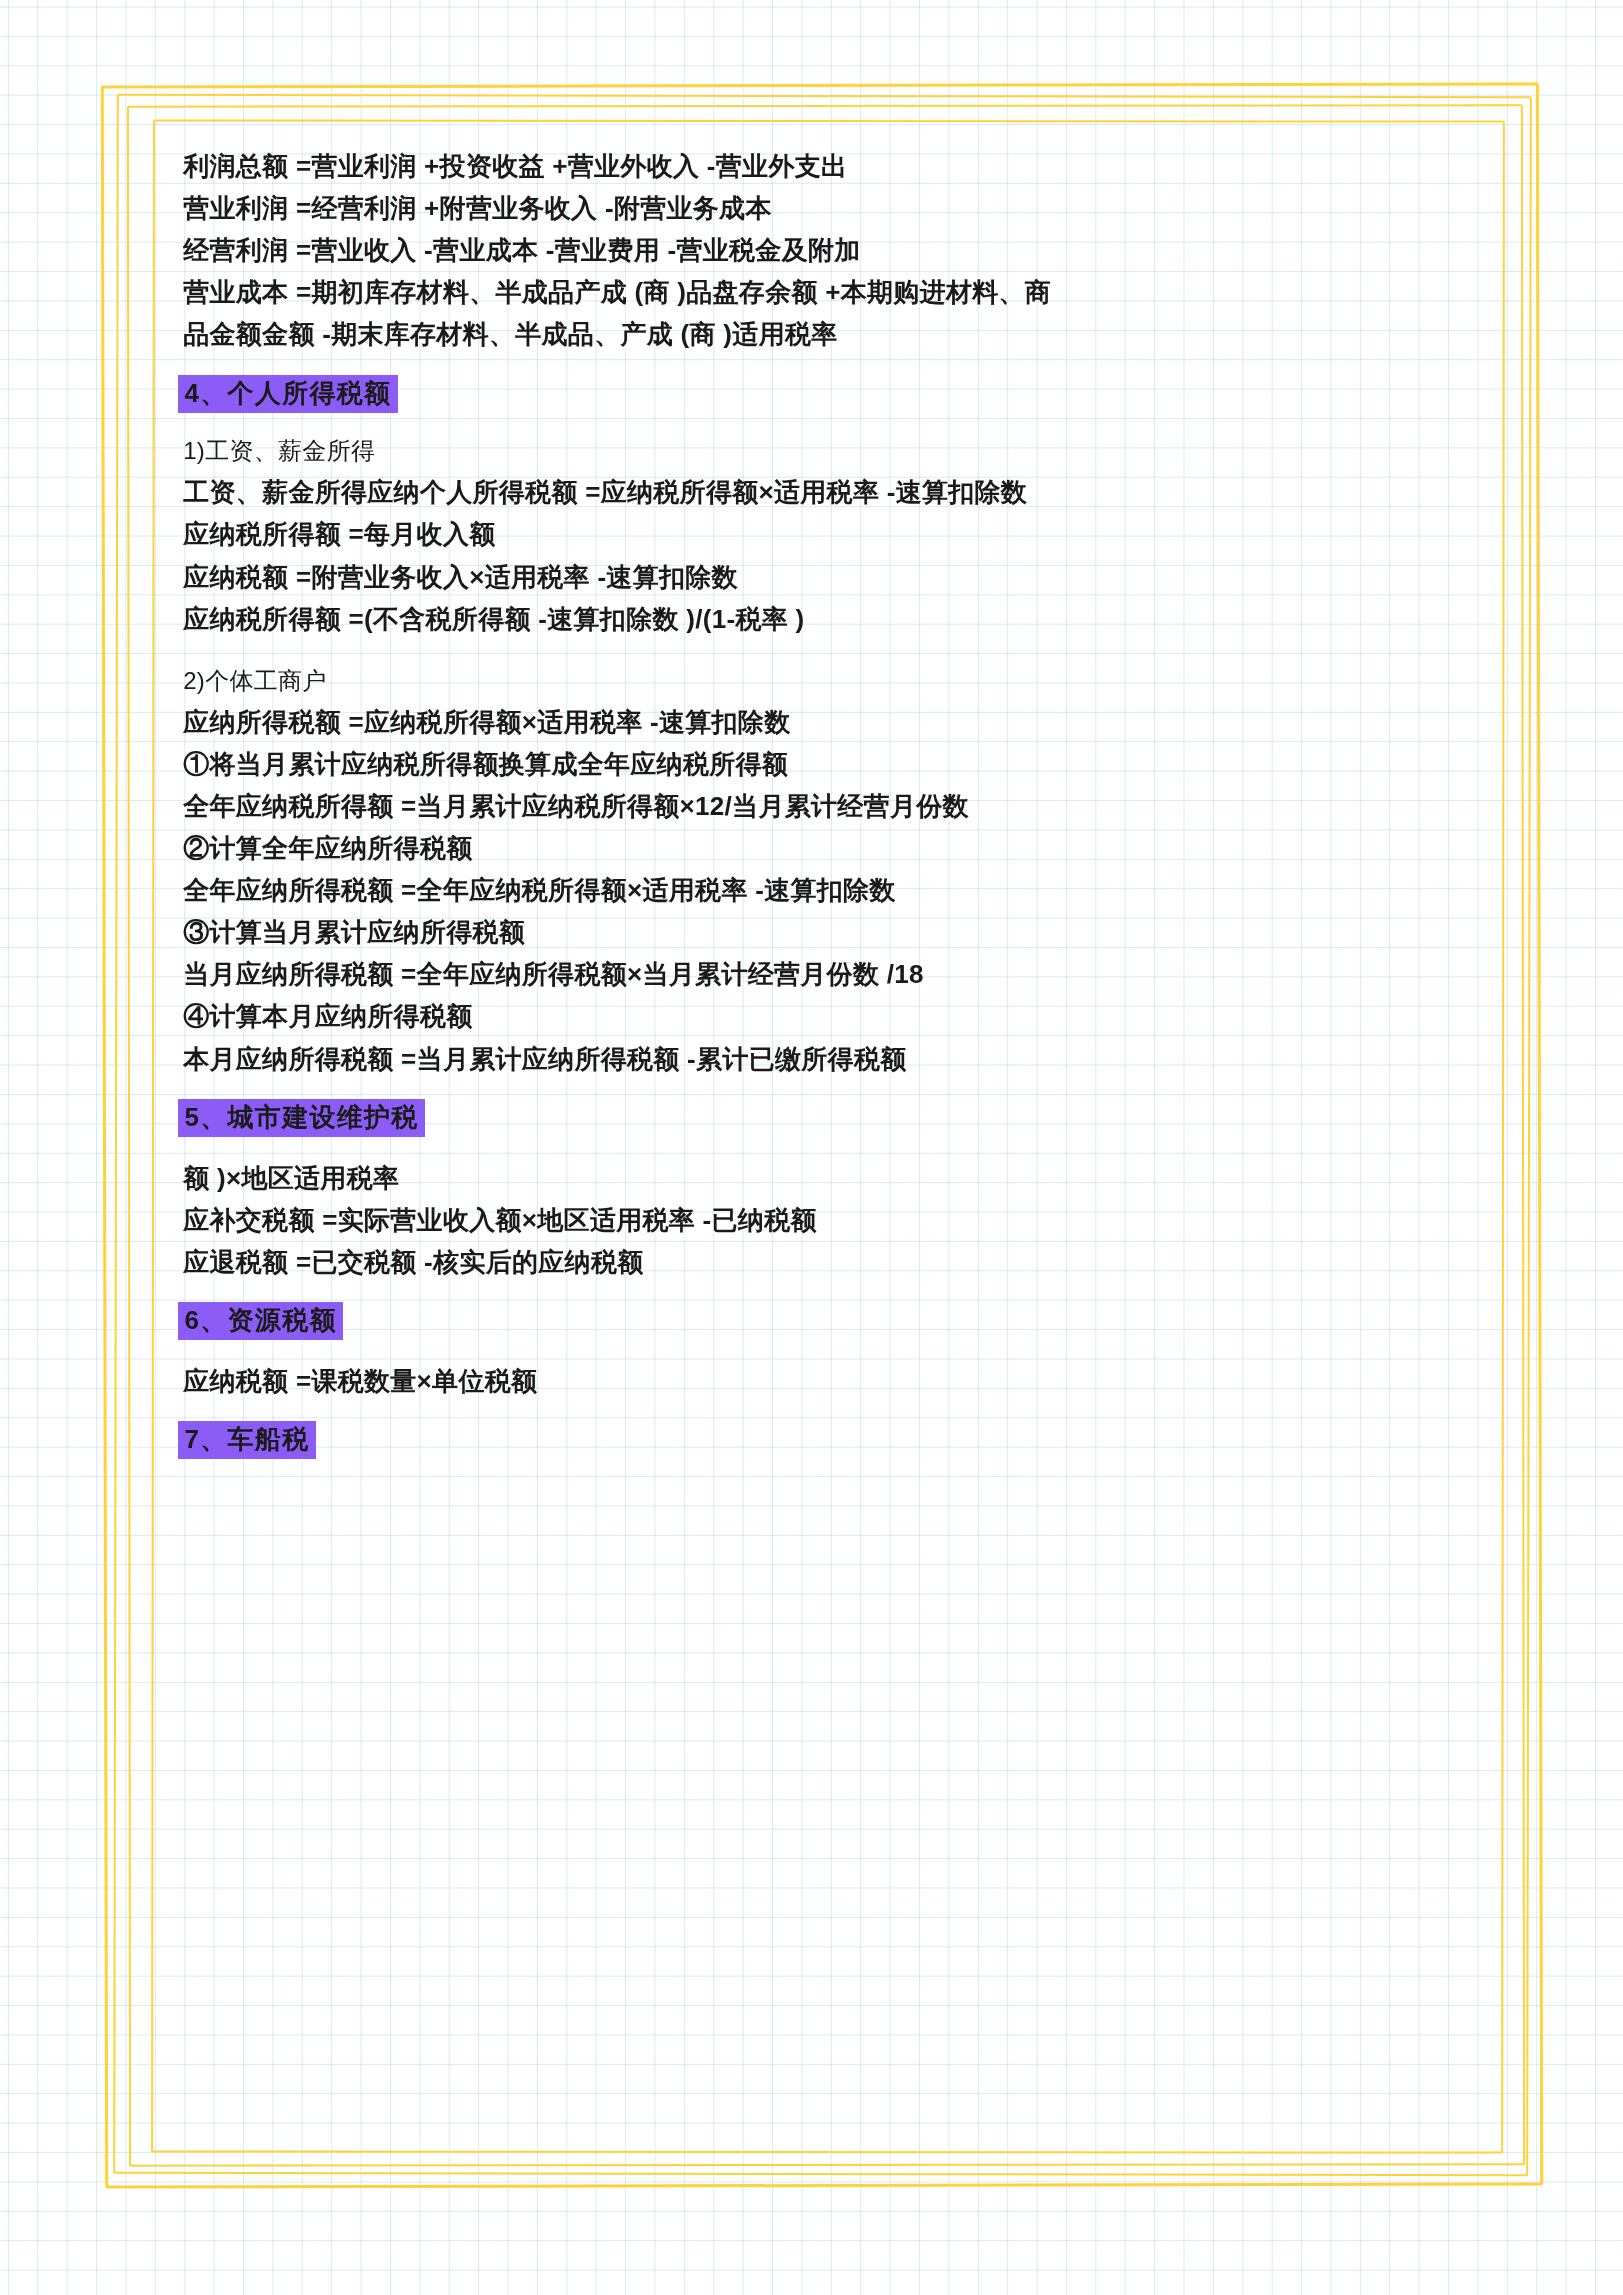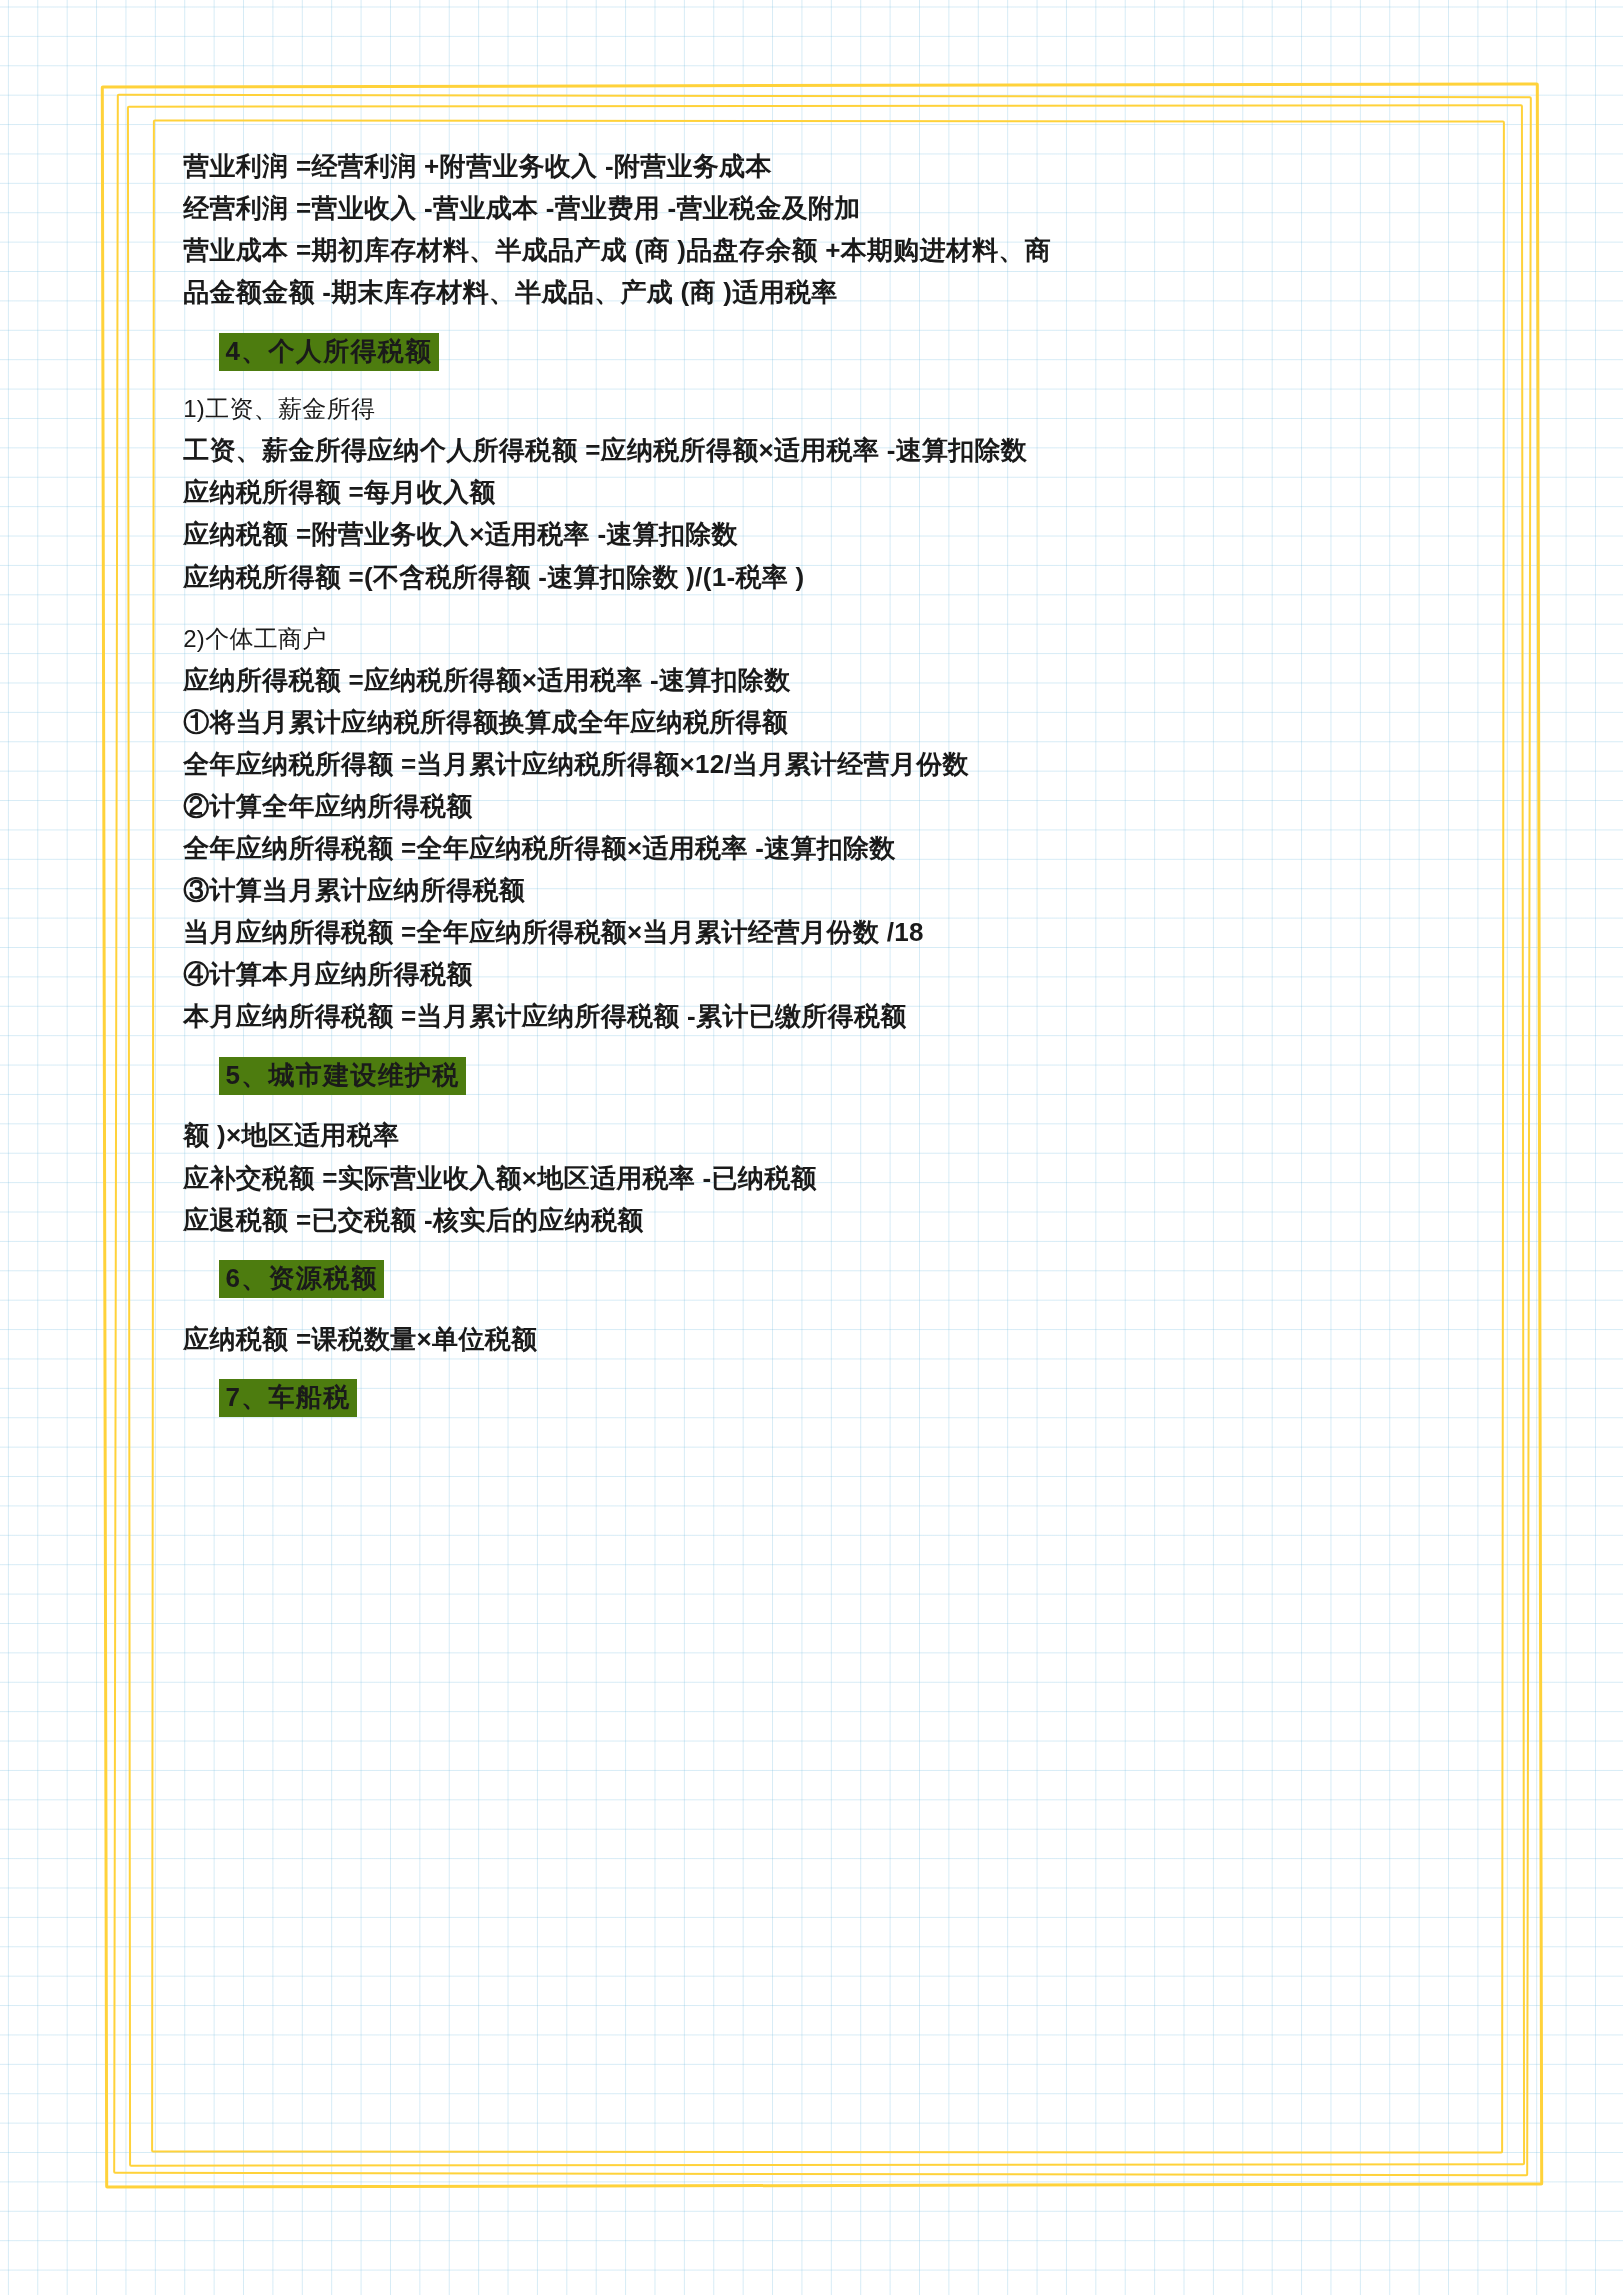--- a/index.html
+++ b/index.html
@@ -56,42 +56,42 @@
     font-weight: 600;
   }
   .blockgap { height: 22px; }
   .smallgap { height: 13px; }
 
   .section-title {
     display: inline-block;
     font-size: 26px;
     font-weight: 700;
     letter-spacing: 1.3px;
-    background: #4d7c0f;
+    background: #8b5cf6;
     padding: 2px 6.5px 3.3px 6.5px;
     line-height: 1.25;
-    margin-left: 41px;
   }
   .section-wrap { margin: 19.6px 0 6.5px 0; }
   .sub { font-size: 24px; font-weight: 400; }
   .indent { padding-left: 5.2px; }
 </style>
 </head>
 <body>
 
 <div id="grid"></div>
 
 <div class="frame f1"></div>
 <div class="frame f2"></div>
 <div class="frame f3"></div>
 <div class="frame f4"></div>
 
 <div id="content">
 
   <div>
+    <div class="line indent">利润总额 =营业利润 +投资收益 +营业外收入 -营业外支出</div>
     <div class="line indent">营业利润 =经营利润 +附营业务收入 -附营业务成本</div>
     <div class="line indent">经营利润 =营业收入 -营业成本 -营业费用 -营业税金及附加</div>
     <div class="line indent">营业成本 =期初库存材料、半成品产成 (商 )品盘存余额 +本期购进材料、商</div>
     <div class="line indent">品金额金额 -期末库存材料、半成品、产成 (商 )适用税率</div>
   </div>
 
   <div class="section-wrap">
     <span class="section-title">4、个人所得税额</span>
   </div>
 

